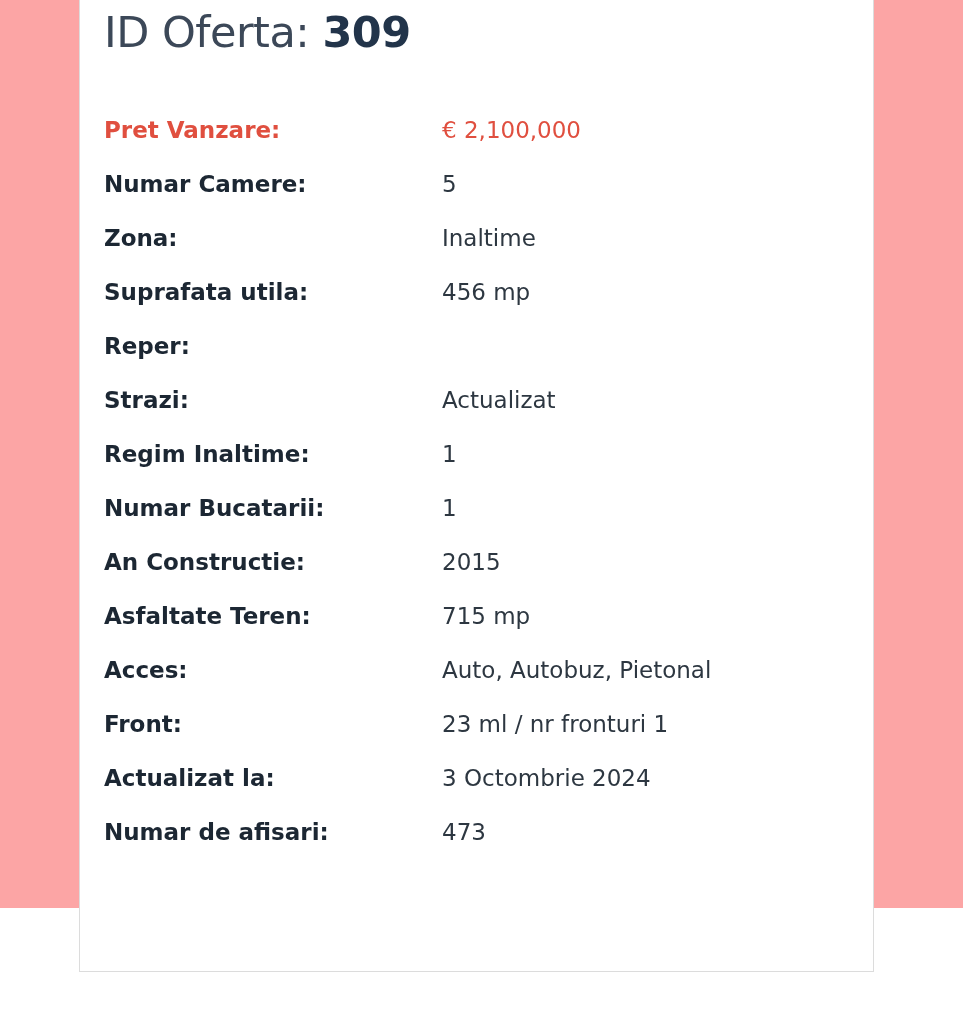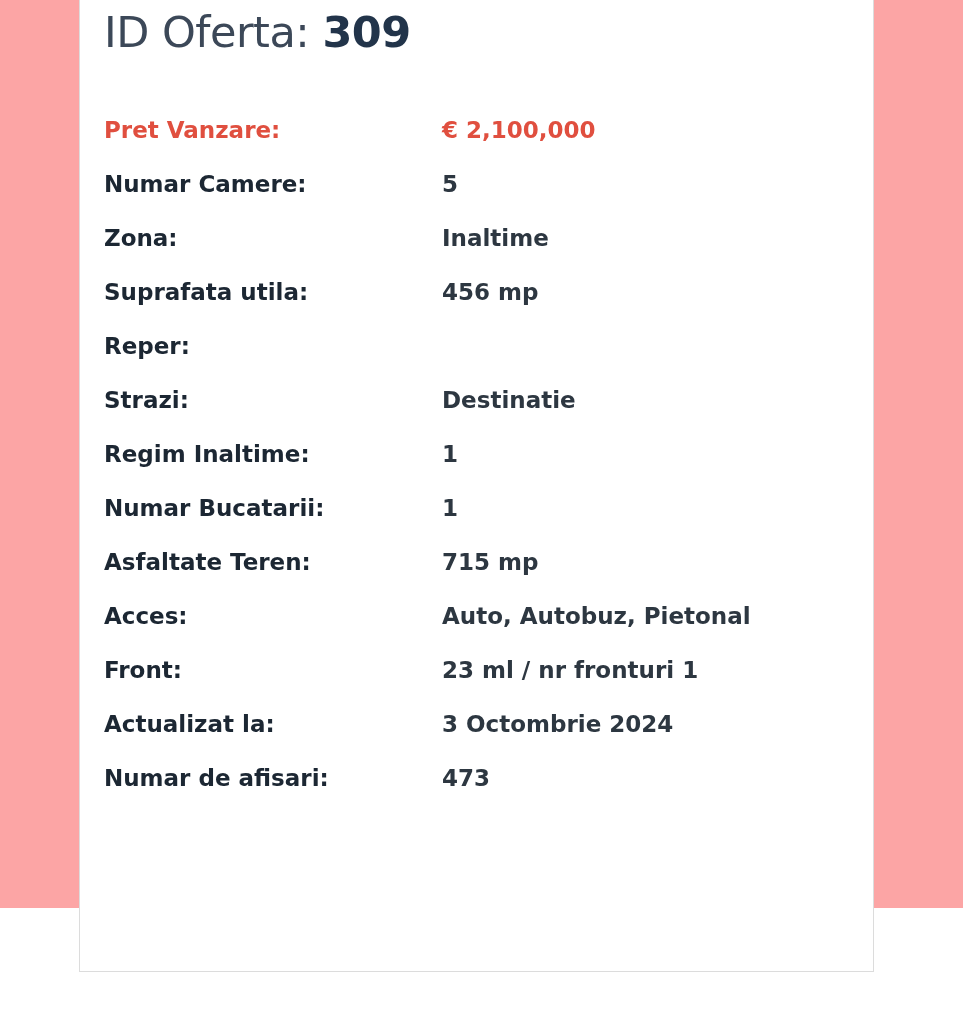--- a/index.html
+++ b/index.html
@@ -58,21 +58,21 @@
     height: 54px;
   }
   td.label {
     font-weight: bold;
     color: #1c2733;
     width: 338px;
     white-space: nowrap;
   }
   td.value {
     color: #2d3741;
-    font-weight: 700;
+    font-weight: 400;
     white-space: nowrap;
   }
   tr.highlight td.label,
   tr.highlight td.value {
     color: #e04f3f;
   }
   tr.highlight td.label {
     font-weight: bold;
   }
 </style>
@@ -102,29 +102,33 @@
           <tr>
             <td class="label">Suprafata utila:</td>
             <td class="value">456 mp</td>
           </tr>
           <tr>
             <td class="label">Reper:</td>
             <td class="value"></td>
           </tr>
           <tr>
             <td class="label">Strazi:</td>
-            <td class="value">Destinatie</td>
+            <td class="value">Actualizat</td>
           </tr>
           <tr>
             <td class="label">Regim Inaltime:</td>
             <td class="value">1</td>
           </tr>
           <tr>
             <td class="label">Numar Bucatarii:</td>
             <td class="value">1</td>
+          </tr>
+          <tr>
+            <td class="label">An Constructie:</td>
+            <td class="value">2015</td>
           </tr>
           <tr>
             <td class="label">Asfaltate Teren:</td>
             <td class="value">715 mp</td>
           </tr>
           <tr>
             <td class="label">Acces:</td>
             <td class="value">Auto, Autobuz, Pietonal</td>
           </tr>
           <tr>

